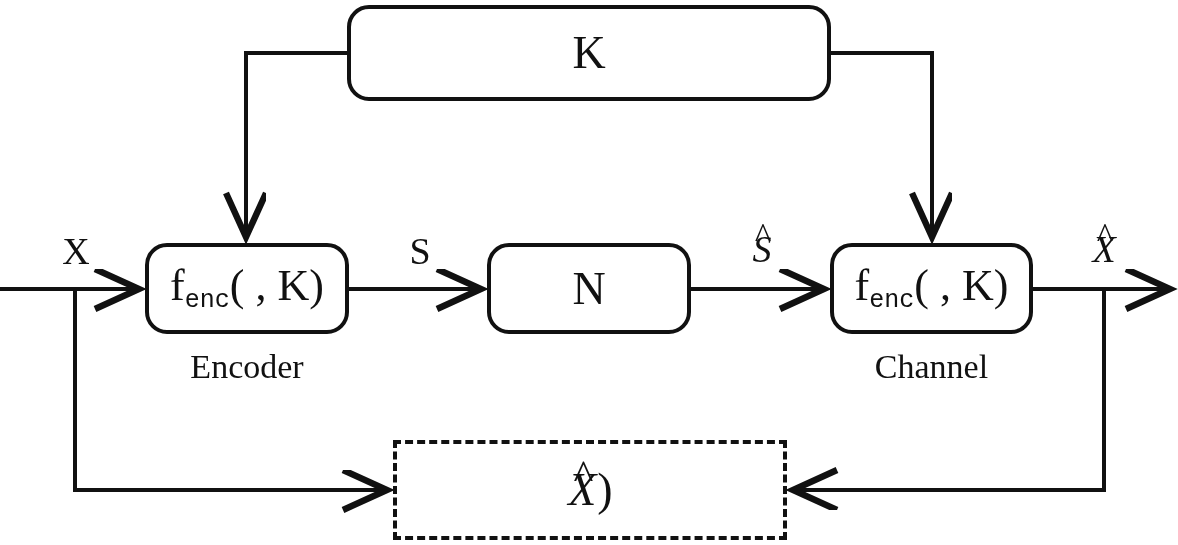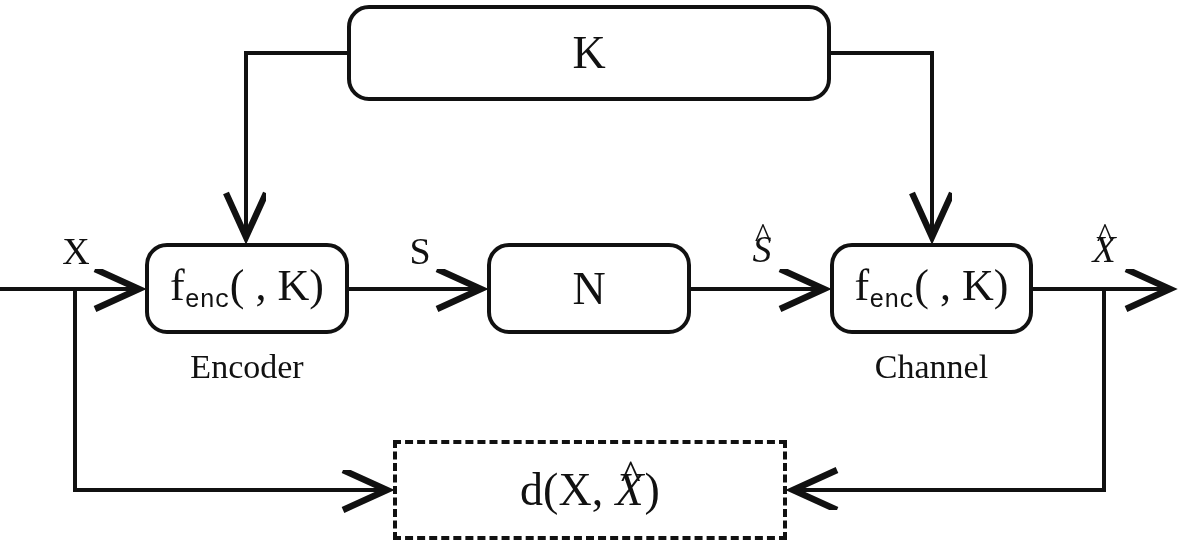--- a/index.html
+++ b/index.html
@@ -146,21 +146,21 @@
   <div class="node rounded node-chan">
     <span class="node-text chan-text">N</span>
   </div>
 
   <div class="node rounded node-dec">
     <span class="node-text fn-text"><span>f</span><span class="sub">enc</span><span>( , K)</span></span>
   </div>
   <div class="caption cap-under cap-dec">Channel</div>
 
   <div class="node dashed node-dist">
-    <span class="node-text dist-text"><span>d(X, </span><span class="hat"><span class="hat-mark">^</span><span>X</span></span><span>)</span></span>
+    <span class="node-text dist-text"><span class="hat"><span class="hat-mark">^</span><span>X</span></span><span>)</span></span>
   </div>
 
   <div class="caption cap-sym sym-x">X</div>
 
   <div class="caption cap-sym sym-s">S</div>
 
   <div class="caption cap-sym sym-shat">
     <span class="hat"><span class="hat-mark">^</span><span>S</span></span>
   </div>
 

